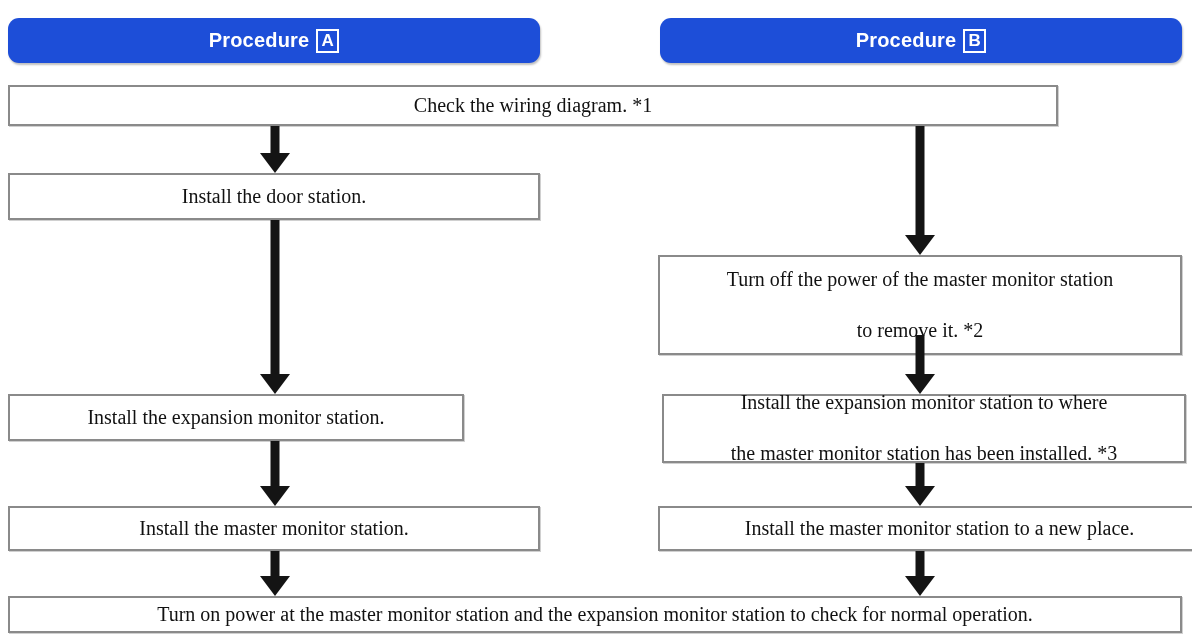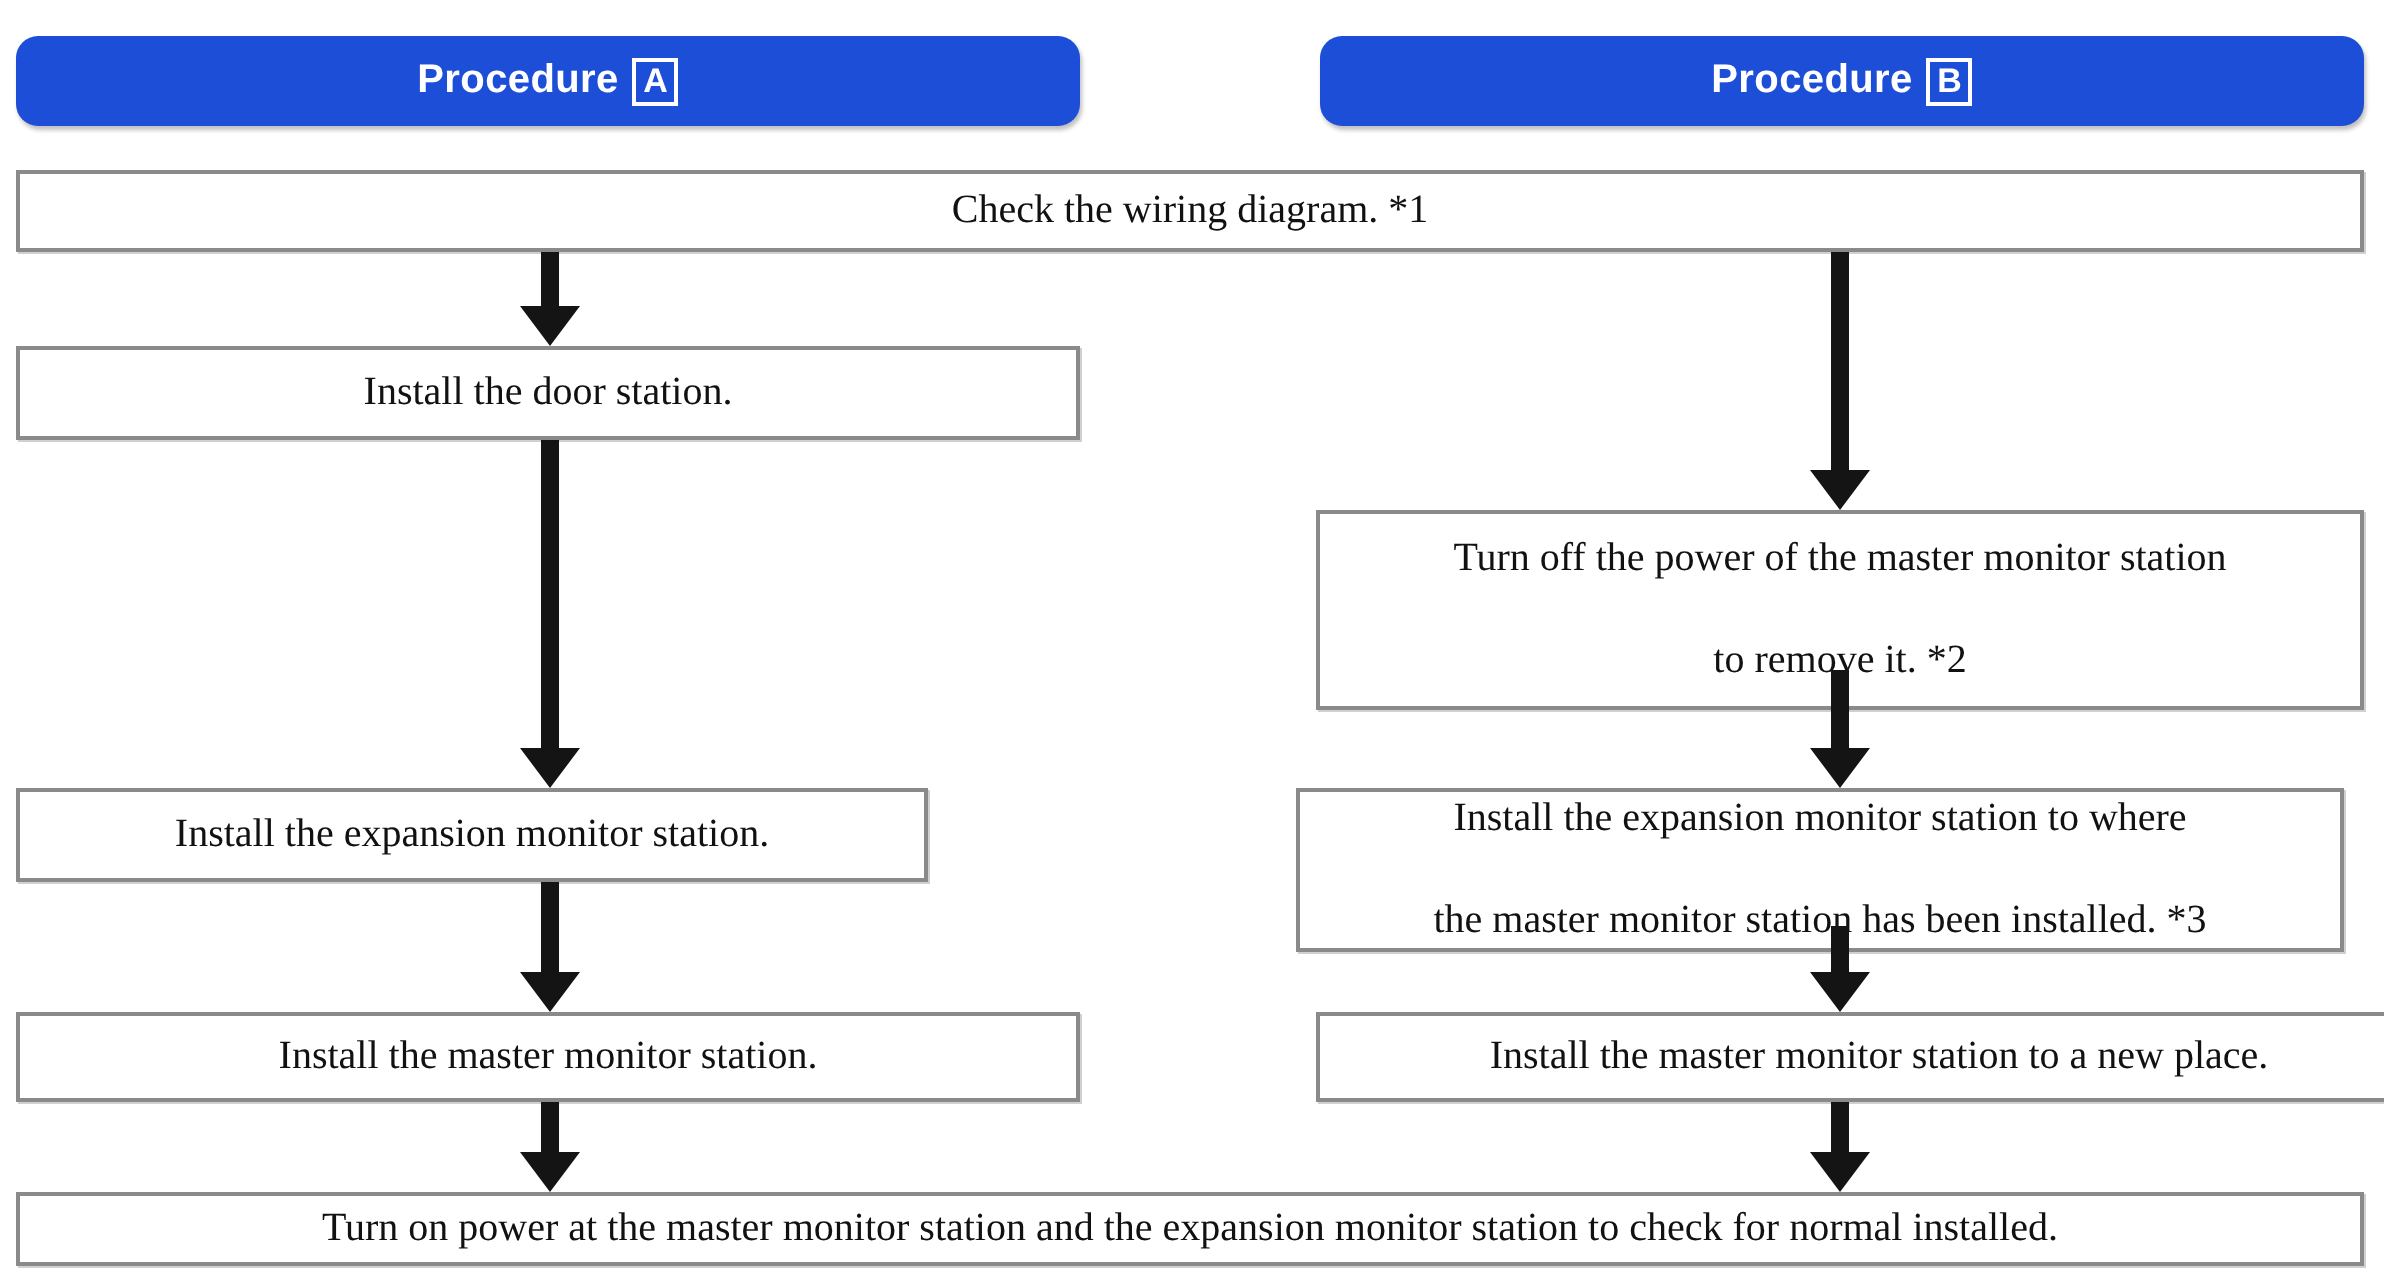--- a/index.html
+++ b/index.html
@@ -95,21 +95,21 @@
   <div class="pill" style="left:8px; top:18px; width:532px; height:45px;">
     <span class="pill-label">Procedure</span>
     <span class="boxed-letter">A</span>
   </div>
 
   <div class="pill" style="left:660px; top:18px; width:522px; height:45px;">
     <span class="pill-label">Procedure</span>
     <span class="boxed-letter">B</span>
   </div>
 
-  <div class="pbox" style="left:8px; top:85px; width:1174px; height:41px;">
+  <div class="pbox" style="left:8px; top:85px; width:1050px; height:41px;">
     <span>Check the wiring diagram. *1</span>
   </div>
 
   <div class="arrow" style="left:260px; top:126px; width:30px; height:47px;">
     <div class="shaft" style="height:29px;"></div>
     <div class="head"></div>
   </div>
 
   <div class="pbox" style="left:8px; top:173px; width:532px; height:47px;">
     <span>Install the door station.</span>
@@ -148,21 +148,21 @@
       <span>Turn off the power of the master monitor station</span><br>
       <span>to remove it. *2</span>
     </span>
   </div>
 
   <div class="arrow" style="left:905px; top:335px; width:30px; height:59px;">
     <div class="shaft" style="height:41px;"></div>
     <div class="head"></div>
   </div>
 
-  <div class="pbox" style="left:648px; top:394px; width:524px; height:82px;">
+  <div class="pbox" style="left:662px; top:394px; width:524px; height:69px;">
     <span>
       <span>Install the expansion monitor station to where</span><br>
       <span>the master monitor station has been installed. *3</span>
     </span>
   </div>
 
   <div class="arrow" style="left:905px; top:463px; width:30px; height:43px;">
     <div class="shaft" style="height:25px;"></div>
     <div class="head"></div>
   </div>
@@ -170,16 +170,16 @@
   <div class="pbox" style="left:658px; top:506px; width:563px; height:45px;">
     <span>Install the master monitor station to a new place.</span>
   </div>
 
   <div class="arrow" style="left:905px; top:551px; width:30px; height:45px;">
     <div class="shaft" style="height:27px;"></div>
     <div class="head"></div>
   </div>
 
   <div class="pbox" style="left:8px; top:596px; width:1174px; height:37px;">
-    <span>Turn on power at the master monitor station and the expansion monitor station to check for normal installed.</span>
+    <span>Turn on power at the master monitor station and the expansion monitor station to check for normal operation.</span>
   </div>
 
 </div>
 
 </body></html>

